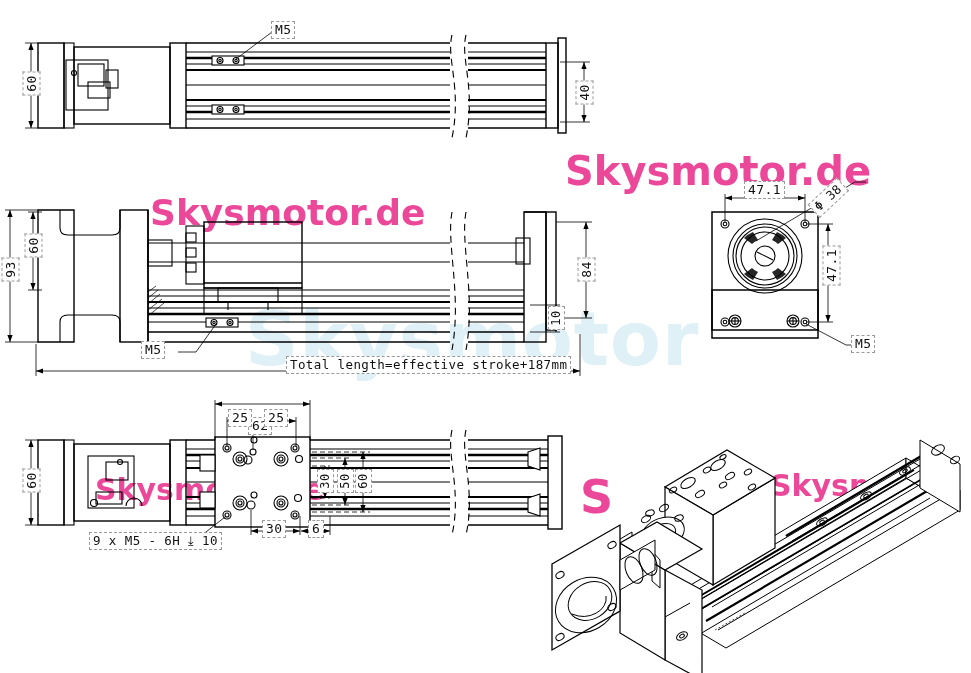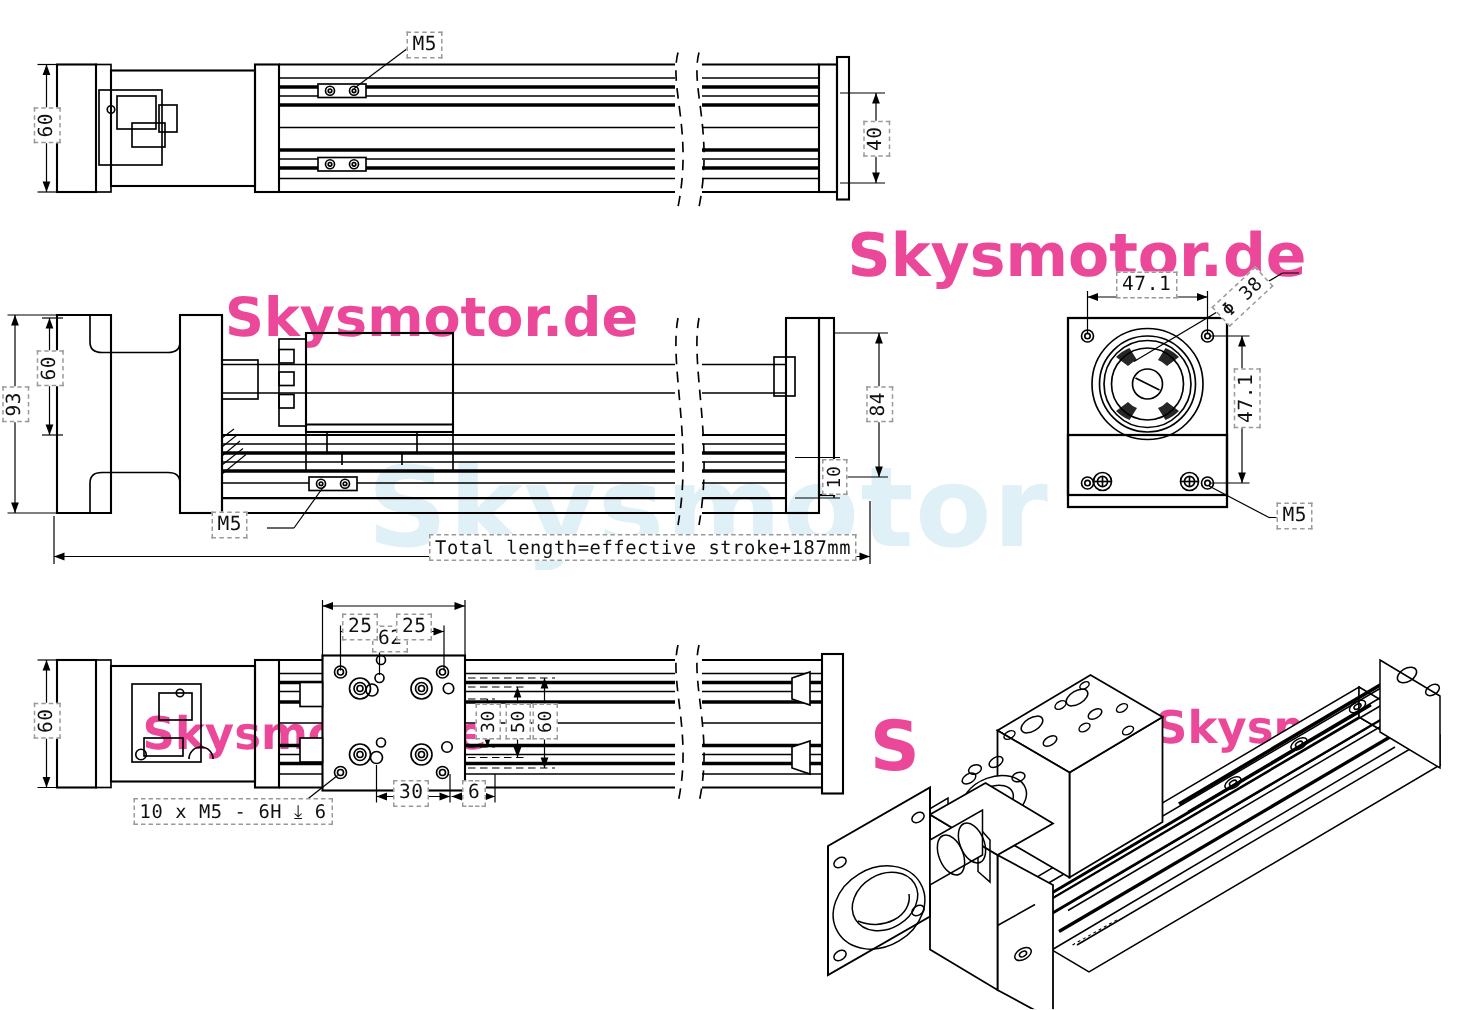--- a/index.html
+++ b/index.html
@@ -605,21 +605,21 @@
   <div class="dim vert" style="left:346px;top:474px;width:34px;text-align:center;font-size:12px;">
     <span class="dimbox">60</span>
   </div>
   <div class="dim" style="left:262px;top:521px;font-size:13px;">
     <span class="dimbox">30</span>
   </div>
   <div class="dim" style="left:308px;top:521px;font-size:13px;">
     <span class="dimbox">6</span>
   </div>
   <div class="dim" style="left:89px;top:533px;font-size:12.5px;">
-    <span class="dimbox">10 x  M5 - 6H ⤓ 6</span>
+    <span class="dimbox">9 x  M5 - 6H ⤓ 10</span>
   </div>
 
   <div class="dim" style="left:744px;top:182px;font-size:13px;">
     <span class="dimbox">47.1</span>
   </div>
   <div class="dim vert" style="left:809px;top:258px;width:44px;text-align:center;font-size:13px;">
     <span class="dimbox">47.1</span>
   </div>
   <div class="dim diag" style="left:808px;top:190px;font-size:12.5px;">
     <span class="dimbox">Φ 38</span>

